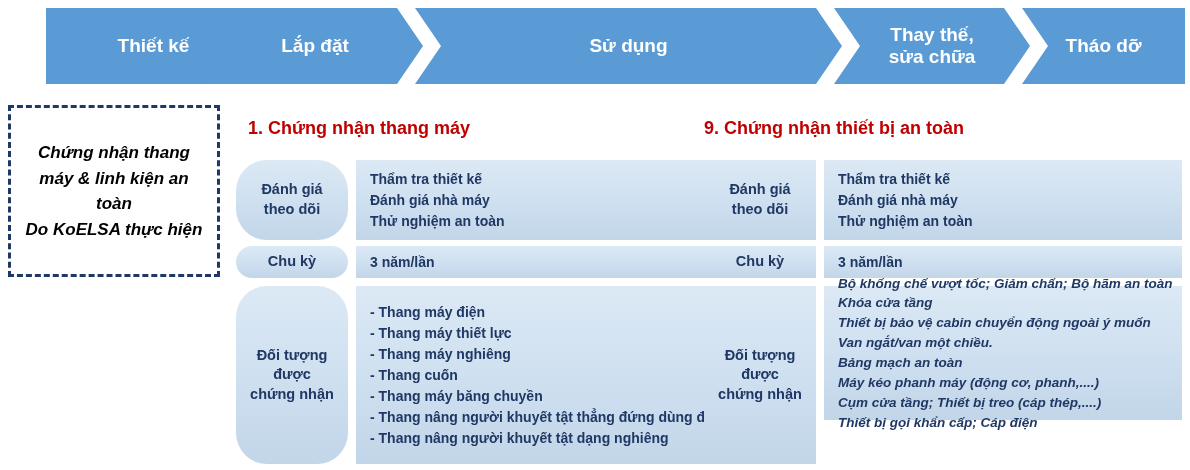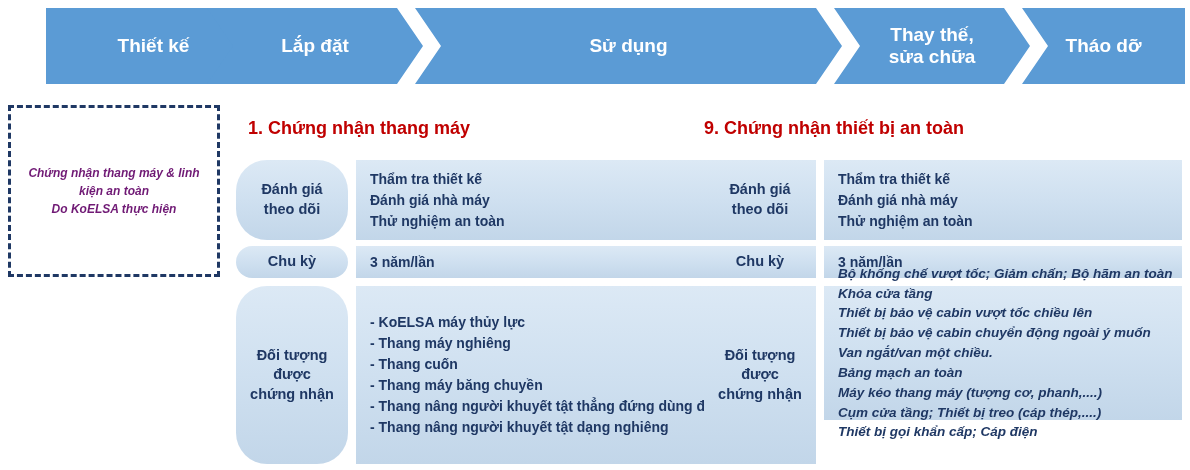--- a/index.html
+++ b/index.html
@@ -60,22 +60,22 @@
     border: 3px dashed #1f3864;
     box-sizing: border-box;
     display: flex;
     align-items: center;
     justify-content: center;
     text-align: center;
   }
   #koelsa-box .inner {
     font-style: italic;
     font-weight: bold;
-    font-size: 12px;
-    color: #701a75;
+    font-size: 17px;
+    color: #000000;
     line-height: 1.5;
     padding: 0 10px;
   }
 
   
   .col-title {
     position: absolute;
     font-weight: bold;
     font-size: 18px;
     color: #c00000;
@@ -172,21 +172,22 @@
 <div class="panel content" id="c1-cycle-body">
   <div class="lines">
       <div>3 năm/lần</div>
     </div>
 </div>
 
 <div class="panel label" id="c1-obj-label" style="white-space: pre-line;">Đối tượng được
 chứng nhận</div>
 <div class="panel content wrap" id="c1-obj-body">
   <div class="lines">
-    <div>- KoELSA máy thủy lực</div>
+    <div>- Thang máy điện</div>
+    <div>- Thang máy thiết lực</div>
     <div>- Thang máy nghiêng</div>
     <div>- Thang cuốn</div>
     <div>- Thang máy băng chuyền</div>
     <div>- Thang nâng người khuyết tật thẳng đứng dùng điện/thủy lực</div>
     <div>- Thang nâng người khuyết tật dạng nghiêng</div>
   </div>
 </div>
 
 <div class="col-title" id="col2-title">9. Chứng nhận thiết bị an toàn</div>
 
@@ -206,21 +207,20 @@
       <div>3 năm/lần</div>
     </div>
 </div>
 
 <div class="panel label" id="c2-obj-label" style="white-space: pre-line;">Đối tượng được
 chứng nhận</div>
 <div class="panel content italic" id="c2-obj-body">
   <div class="lines">
     <div>Bộ khống chế vượt tốc; Giảm chấn; Bộ hãm an toàn</div>
     <div>Khóa cửa tầng</div>
-    <div>Thiết bị bảo vệ cabin vượt tốc chiều lên</div>
     <div>Thiết bị bảo vệ cabin chuyển động ngoài ý muốn</div>
     <div>Van ngắt/van một chiều.</div>
     <div>Bảng mạch an toàn</div>
-    <div>Máy kéo thang máy (tượng cơ, phanh,....)</div>
+    <div>Máy kéo phanh máy (động cơ, phanh,....)</div>
     <div>Cụm cửa tầng; Thiết bị treo (cáp thép,....)</div>
     <div>Thiết bị gọi khẩn cấp; Cáp điện</div>
   </div>
 </div>
 
 </body></html>

